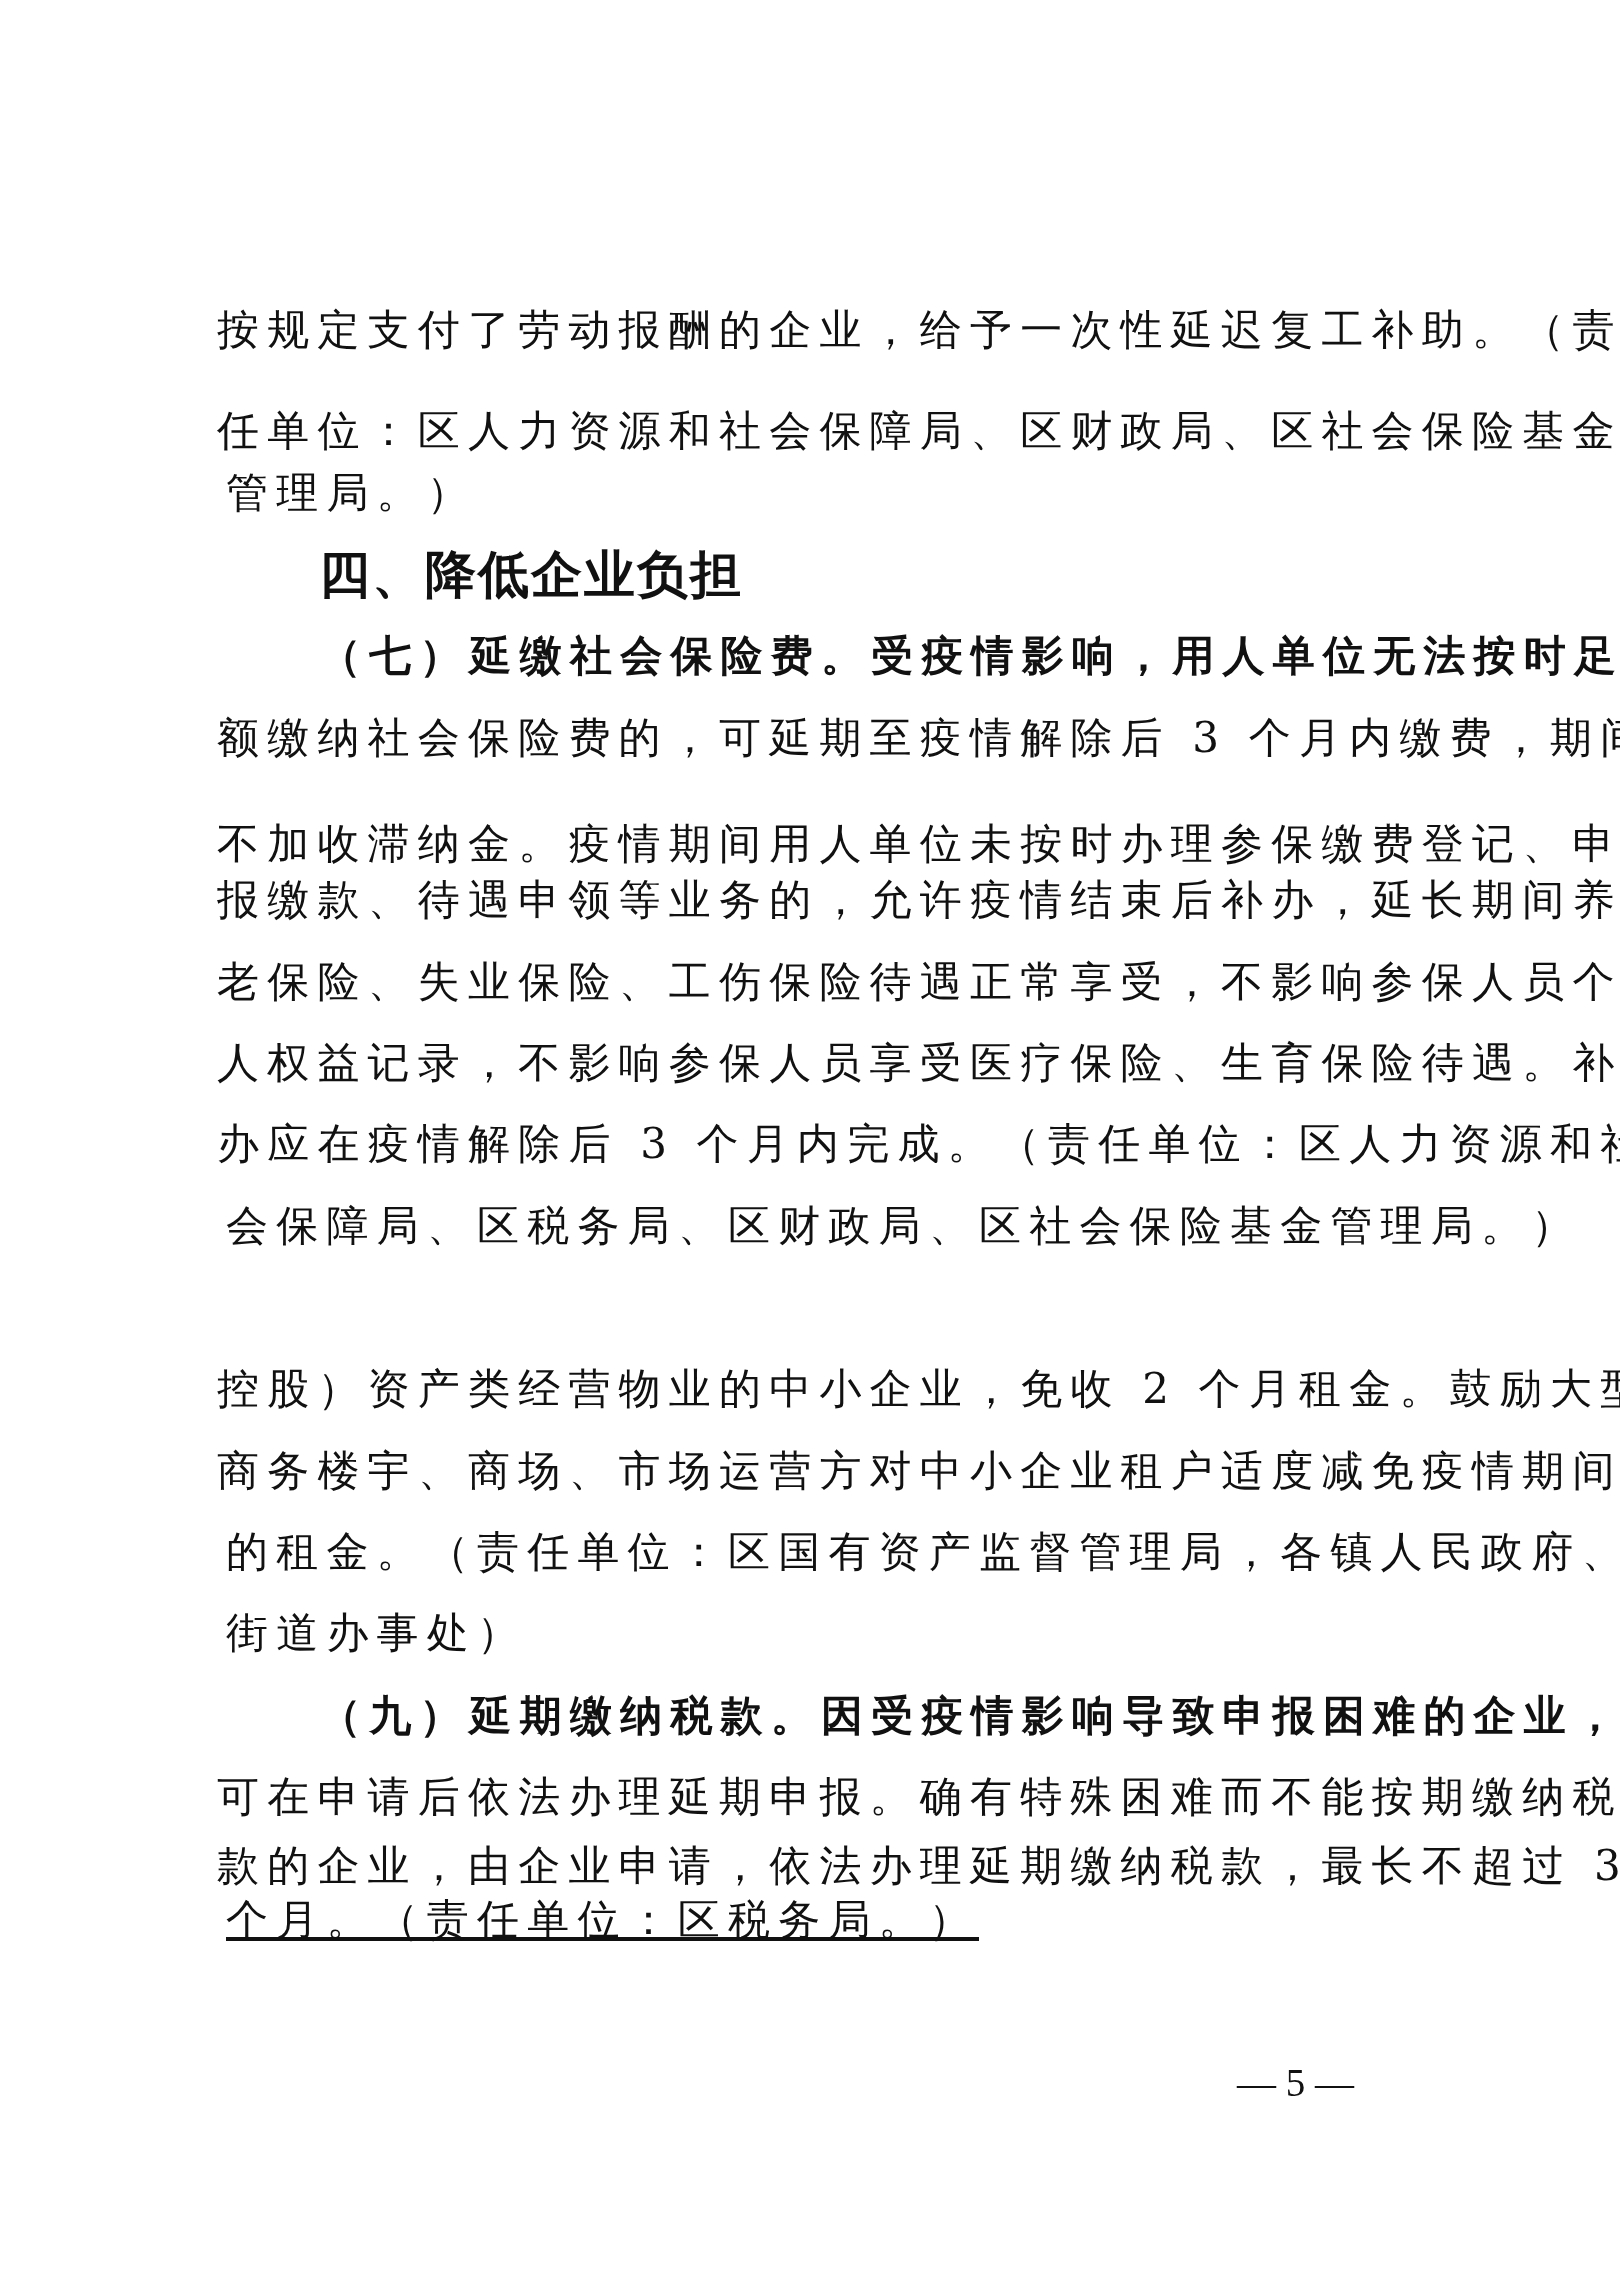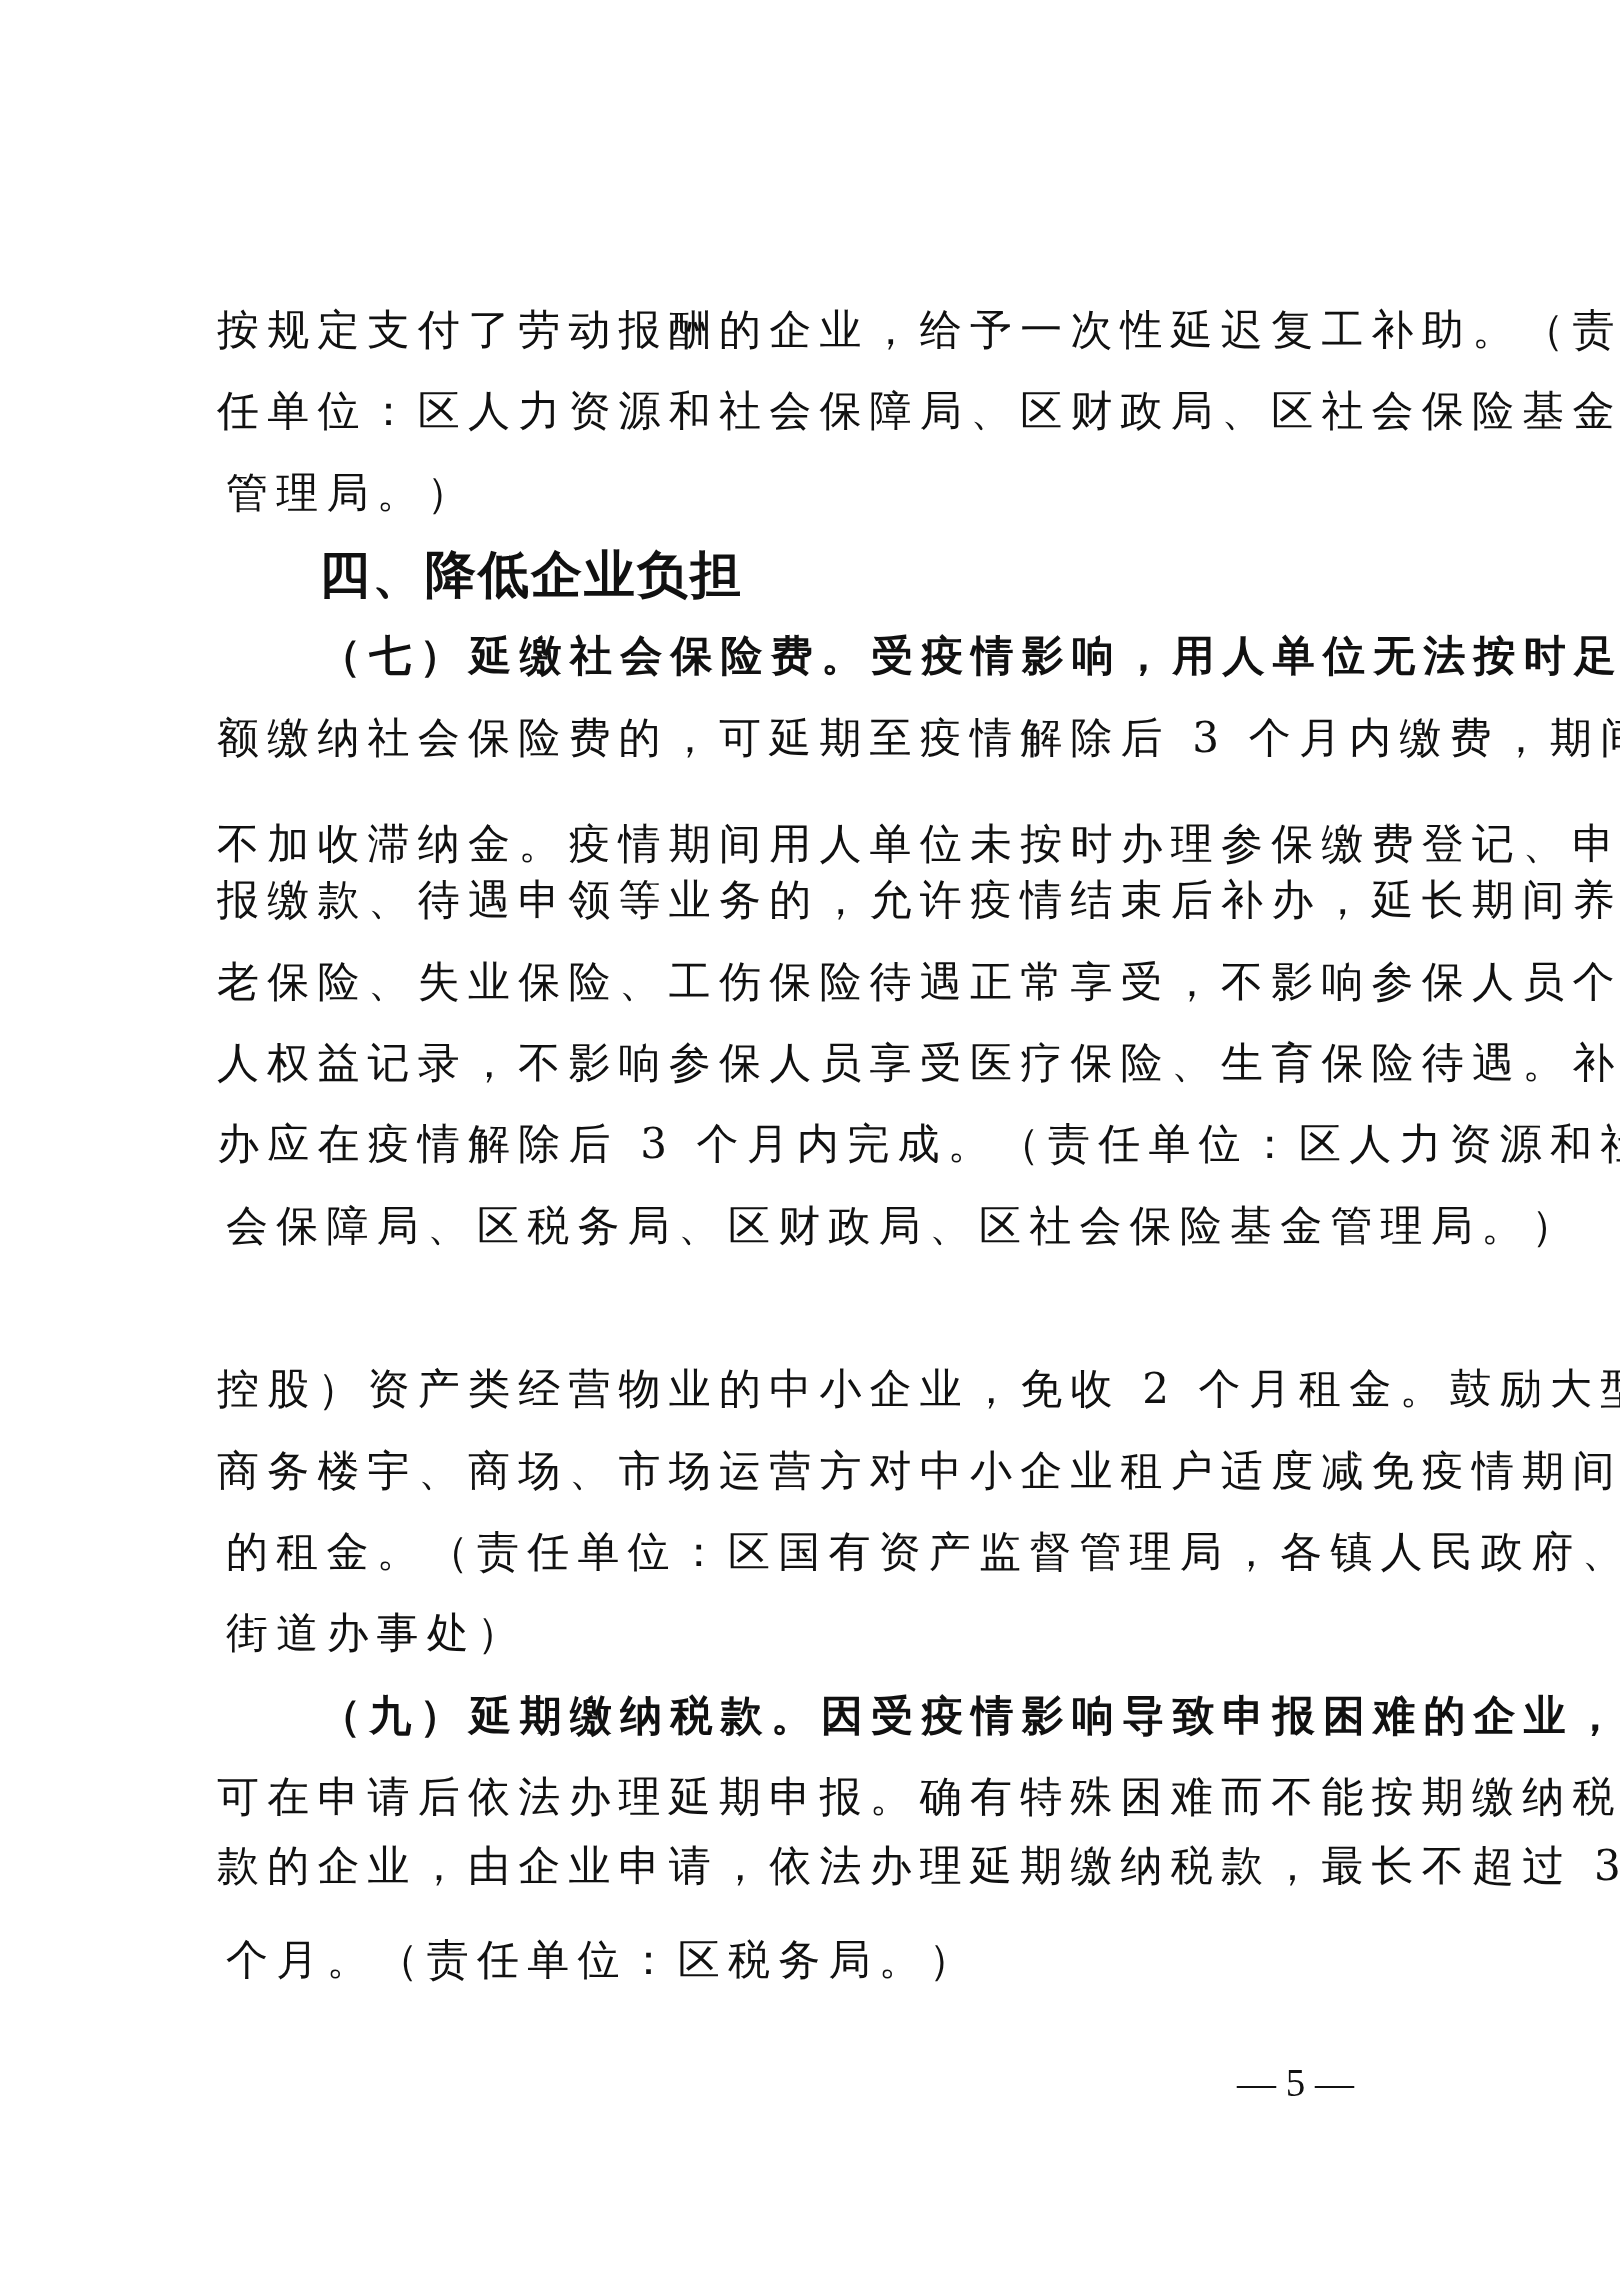--- a/index.html
+++ b/index.html
@@ -27,21 +27,21 @@
     font-size: 39px; line-height: 43px; white-space: nowrap;
     font-family: "Liberation Serif", "DejaVu Serif", serif;
   }
 </style>
 </head>
 <body>
 
 <div class="page">
 
   <div class="line" style="top:304px;">按规定支付了劳动报酬的企业，给予一次性延迟复工补助。（责</div>
-  <div class="line" style="top:385px;">任单位：区人力资源和社会保障局、区财政局、区社会保险基金</div>
+  <div class="line" style="top:405px;">任单位：区人力资源和社会保障局、区财政局、区社会保险基金</div>
   <div class="line last" style="top:467px;">管理局。）</div>
 
   <div class="heading" style="top:549px;">四、降低企业负担</div>
 
   <div class="line indent" style="top:630px;">（七）延缴社会保险费。受疫情影响，用人单位无法按时足</div>
   <div class="line" style="top:712px;">额缴纳社会保险费的，可延期至疫情解除后 3 个月内缴费，期间</div>
   <div class="line" style="top:818px;">不加收滞纳金。疫情期间用人单位未按时办理参保缴费登记、申</div>
   <div class="line" style="top:874px;">报缴款、待遇申领等业务的，允许疫情结束后补办，延长期间养</div>
   <div class="line" style="top:956px;">老保险、失业保险、工伤保险待遇正常享受，不影响参保人员个</div>
   <div class="line" style="top:1037px;">人权益记录，不影响参保人员享受医疗保险、生育保险待遇。补</div>
@@ -49,17 +49,17 @@
   <div class="line last" style="top:1200px;">会保障局、区税务局、区财政局、区社会保险基金管理局。）</div>
 
   <div class="line" style="top:1363px;">控股）资产类经营物业的中小企业，免收 2 个月租金。鼓励大型</div>
   <div class="line" style="top:1445px;">商务楼宇、商场、市场运营方对中小企业租户适度减免疫情期间</div>
   <div class="line last" style="top:1526px;">的租金。（责任单位：区国有资产监督管理局，各镇人民政府、</div>
   <div class="line last" style="top:1607px;">街道办事处）</div>
 
   <div class="line indent" style="top:1690px;">（九）延期缴纳税款。因受疫情影响导致申报困难的企业，</div>
   <div class="line" style="top:1771px;">可在申请后依法办理延期申报。确有特殊困难而不能按期缴纳税</div>
   <div class="line" style="top:1840px;">款的企业，由企业申请，依法办理延期缴纳税款，最长不超过 3</div>
-  <div class="line last" style="top:1934px;">个月。（责任单位：区税务局。）</div>
+  <div class="line last" style="top:1894px;text-decoration:underline;">个月。（责任单位：区税务局。）</div>
 
   <div class="page-number">— 5 —</div>
 </div>
 
 
 </body></html>

